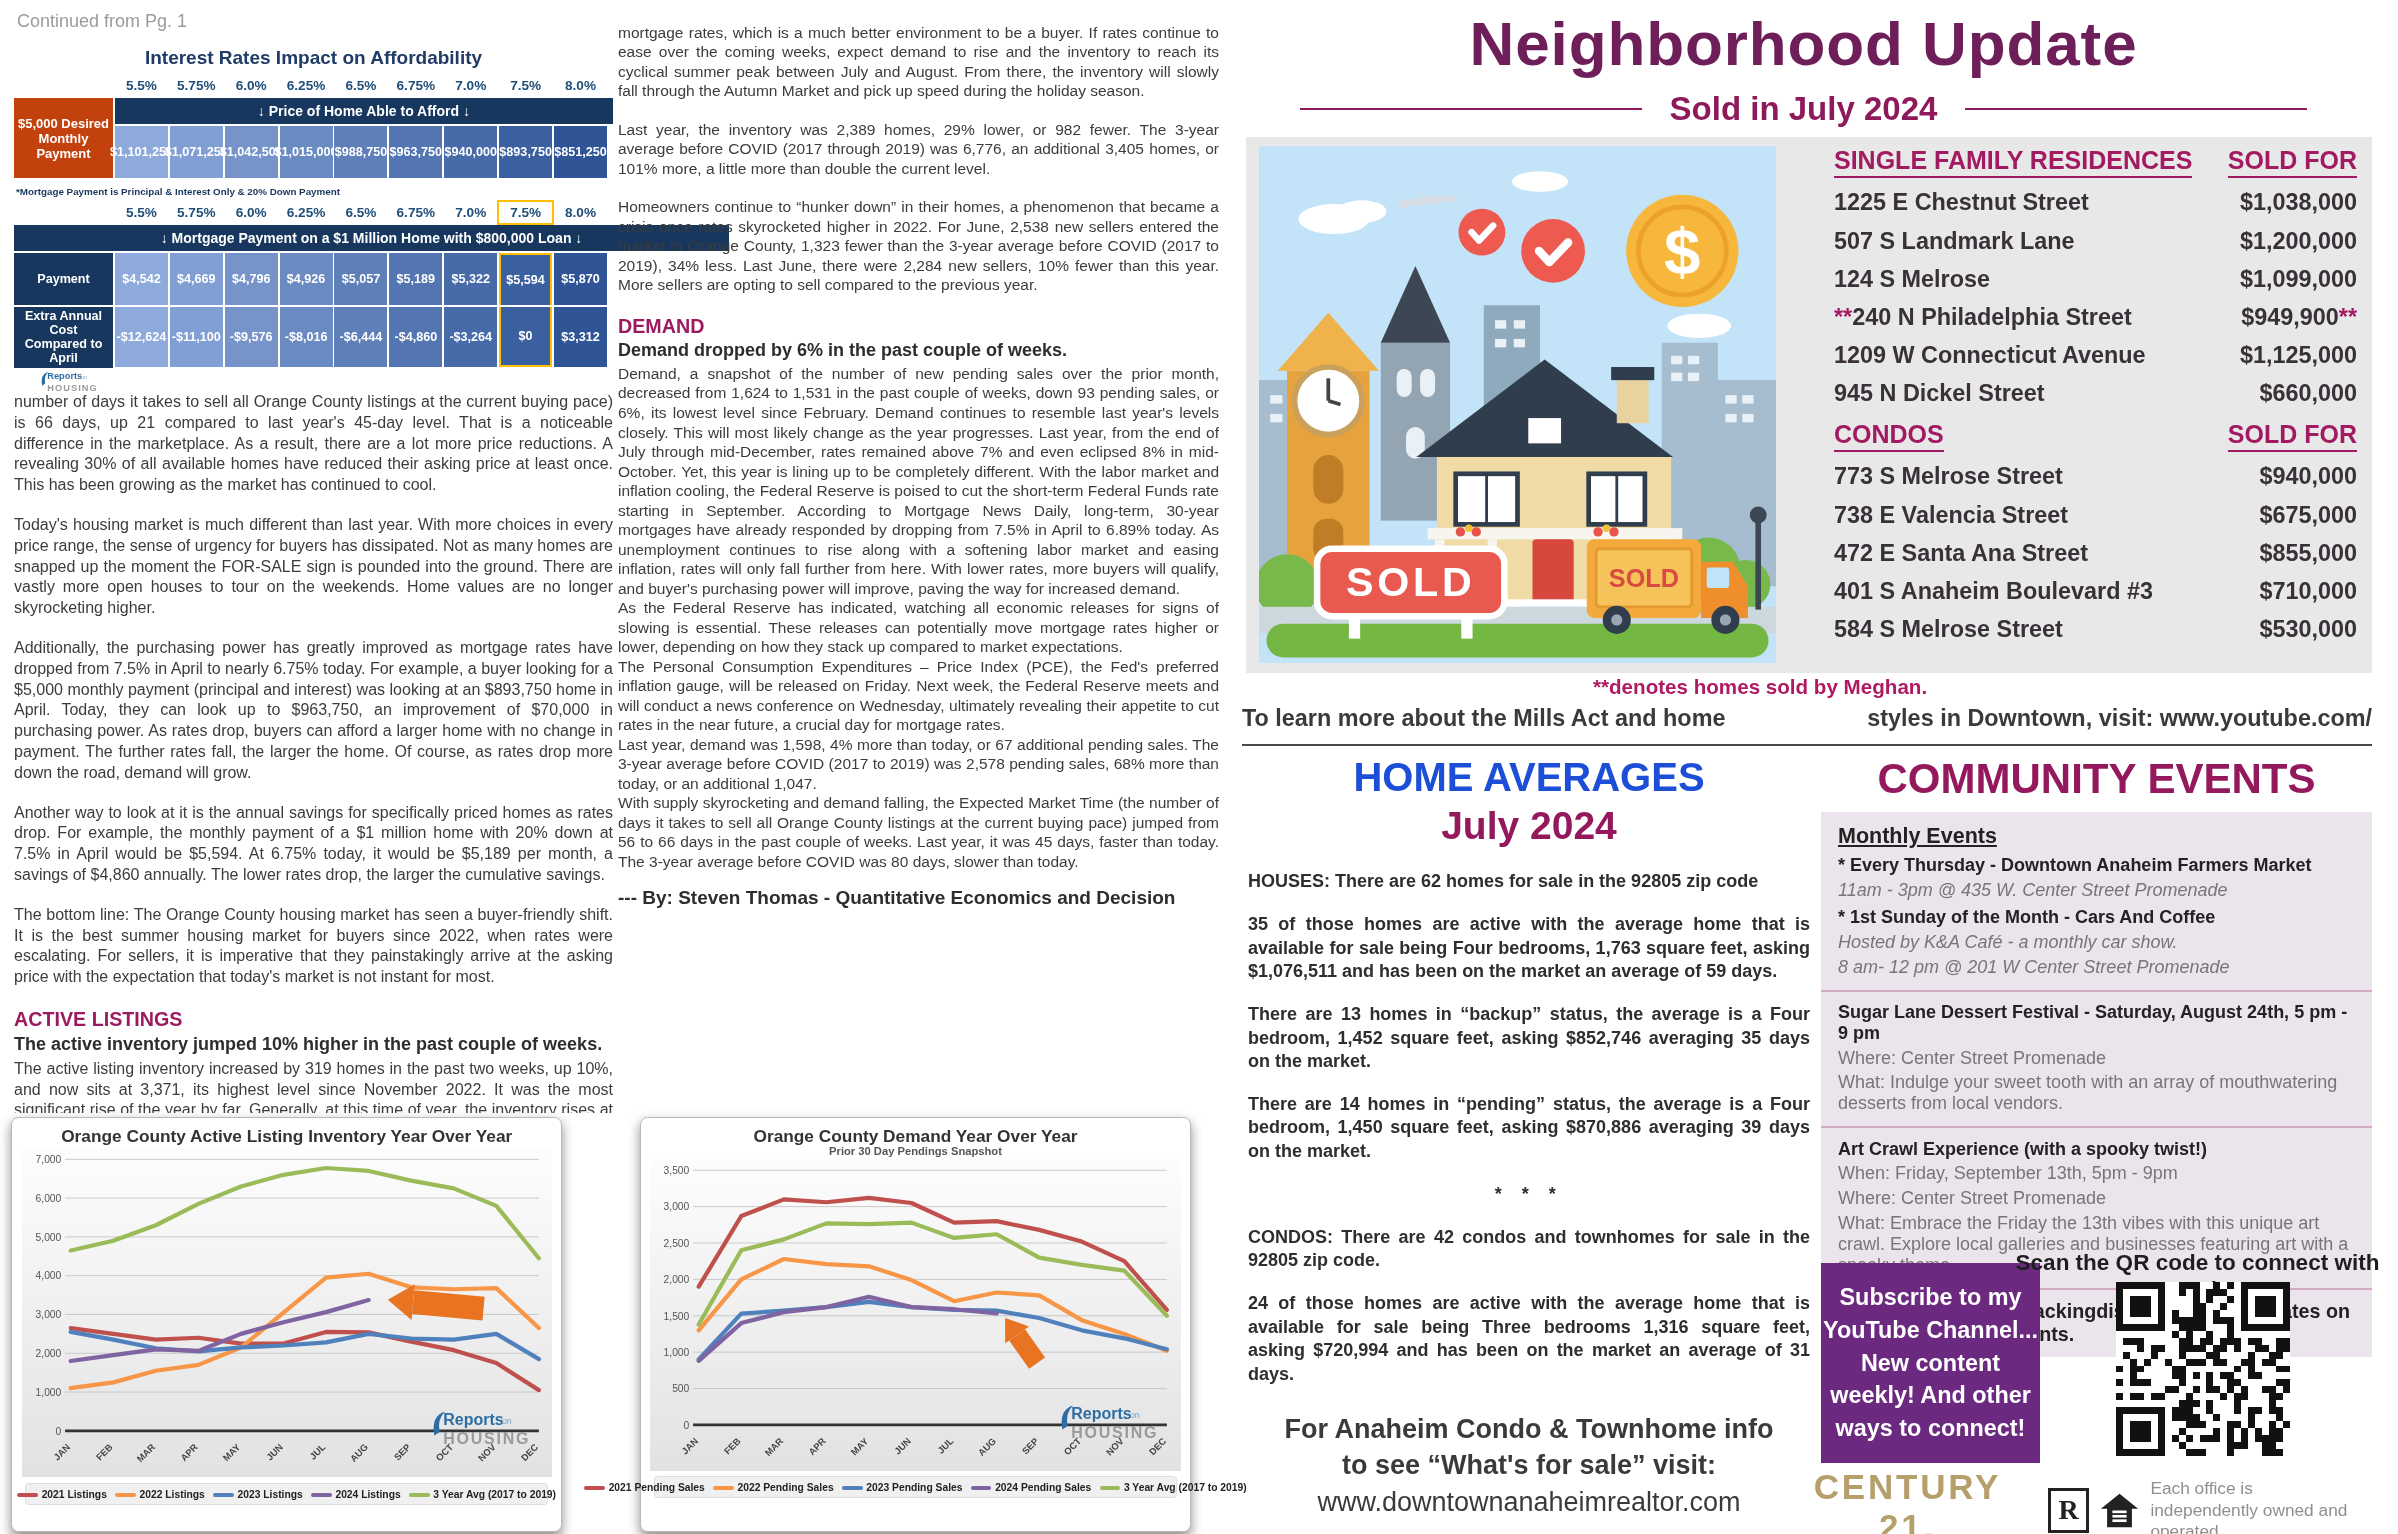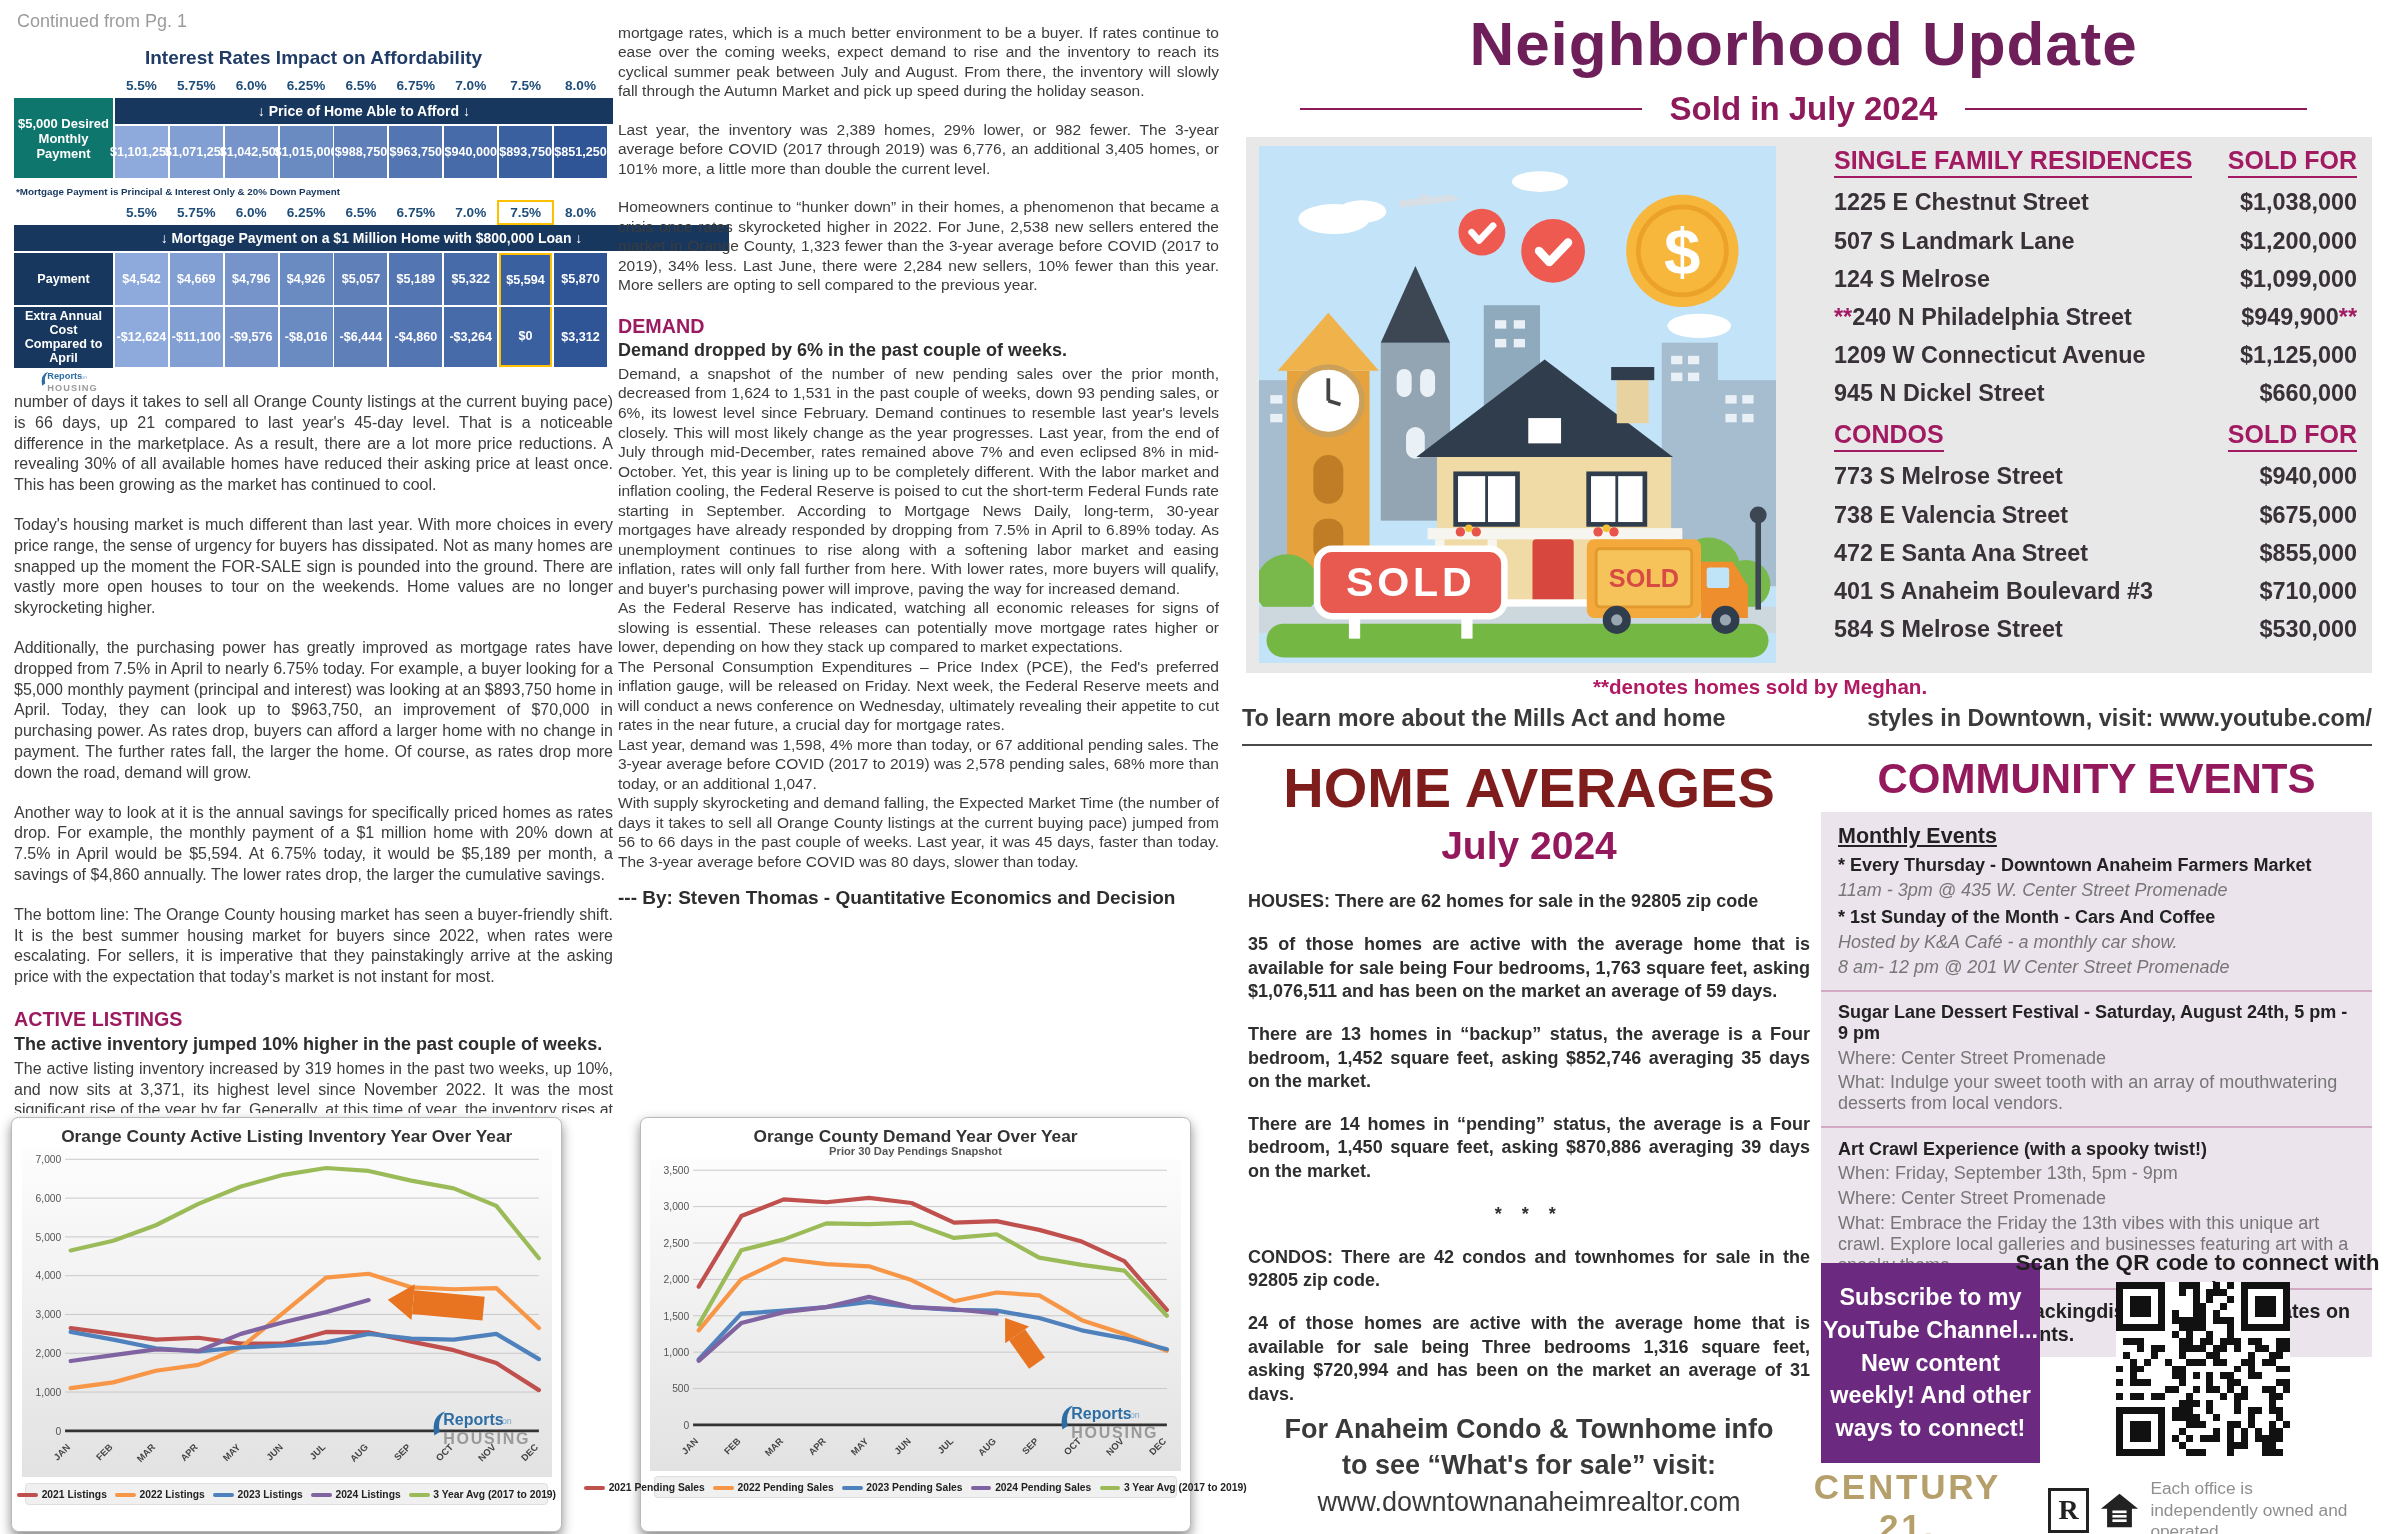--- a/index.html
+++ b/index.html
@@ -11,21 +11,21 @@
   .af-title{position:absolute;left:14px;top:47px;width:599px;text-align:center;
     font-size:19px;font-weight:bold;color:#1f3b66;}
   #t1{position:absolute;left:14px;top:75px;}
   #t2{position:absolute;left:14px;top:202px;}
   .rate-row{display:flex;margin-bottom:2.8px;align-items:center;}
   .spacer{width:99px;margin-right:1.9px;flex:none;}
   .rate-cell{width:53px;margin-right:1.9px;flex:none;text-align:center;font-weight:bold;
     font-size:13.6px;color:#1f4e79;padding:2.8px 0;}
   .gold-box{outline:2.8px solid #ffc000;background:#fff;}
   .t1-body{display:flex;}
-  .t1-label{width:99px;margin-right:1.9px;flex:none;background:#0f766e;color:#fff;
+  .t1-label{width:99px;margin-right:1.9px;flex:none;background:#c2410c;color:#fff;
     font-weight:bold;font-size:13px;display:flex;align-items:center;justify-content:center;
     text-align:center;padding:1.9px;box-sizing:border-box;}
   .t1-right{width:498px;}
   .banner{background:#17375e;color:#fff;font-weight:bold;font-size:14px;text-align:center;
     padding:4.7px 0;margin-bottom:1.9px;}
   .banner-full{width:715px;box-sizing:border-box;}
   .vals{display:flex;}
   .val-cell{width:53px;height:52px;margin-right:1.9px;flex:none;color:#fff;font-weight:bold;
     font-size:12.6px;display:flex;align-items:center;justify-content:center;box-sizing:border-box;text-align:center;}
   .t2-row{display:flex;align-items:stretch;margin-bottom:2px;}
@@ -76,21 +76,21 @@
   .lrow{display:flex;justify-content:space-between;font-size:23.4px;font-weight:bold;color:#383138;margin-top:11.2px;}
   .star{color:#a11a62;}
   .mt18{margin-top:13px;}
   #denotes{position:absolute;left:1593px;top:675px;font-size:20.6px;font-weight:bold;color:#b01a62;}
   #mills{position:absolute;left:1242px;top:705px;width:1130px;display:flex;justify-content:space-between;
     font-size:23.4px;font-weight:bold;color:#3a3a3a;}
   #divider{position:absolute;left:1242px;top:744px;width:1130px;height:1.9px;background:#4a4a4a;}
 
   
   #averages{position:absolute;left:1248px;top:755px;width:562px;height:646px;overflow:hidden;}
-  .avg-title{font-size:56px;font-weight:bold;color:#7f1d1d;text-align:center;}
+  .avg-title{font-size:40px;font-weight:bold;color:#1d4ed8;text-align:center;}
   .avg-sub{font-size:39px;font-weight:bold;color:#93195c;text-align:center;margin-top:3.7px;}
   #avg-body{margin-top:22.5px;font-size:18px;font-weight:bold;color:#2e2e2e;text-align:justify;line-height:1.3;}
   #avg-body p{margin:0 0 19.7px;}
   .sep{text-align:center;letter-spacing:7.5px;margin:1.9px 0 19.7px;font-weight:bold;}
   #avg-footer{position:absolute;left:1248px;top:1411px;width:562px;text-align:center;color:#3a3a3a;}
   .avf-b{font-size:27px;font-weight:bold;line-height:1.35;}
   .avf-u{font-size:27px;line-height:1.4;}
 
   
   #events{position:absolute;left:1821px;top:755px;width:551px;}

